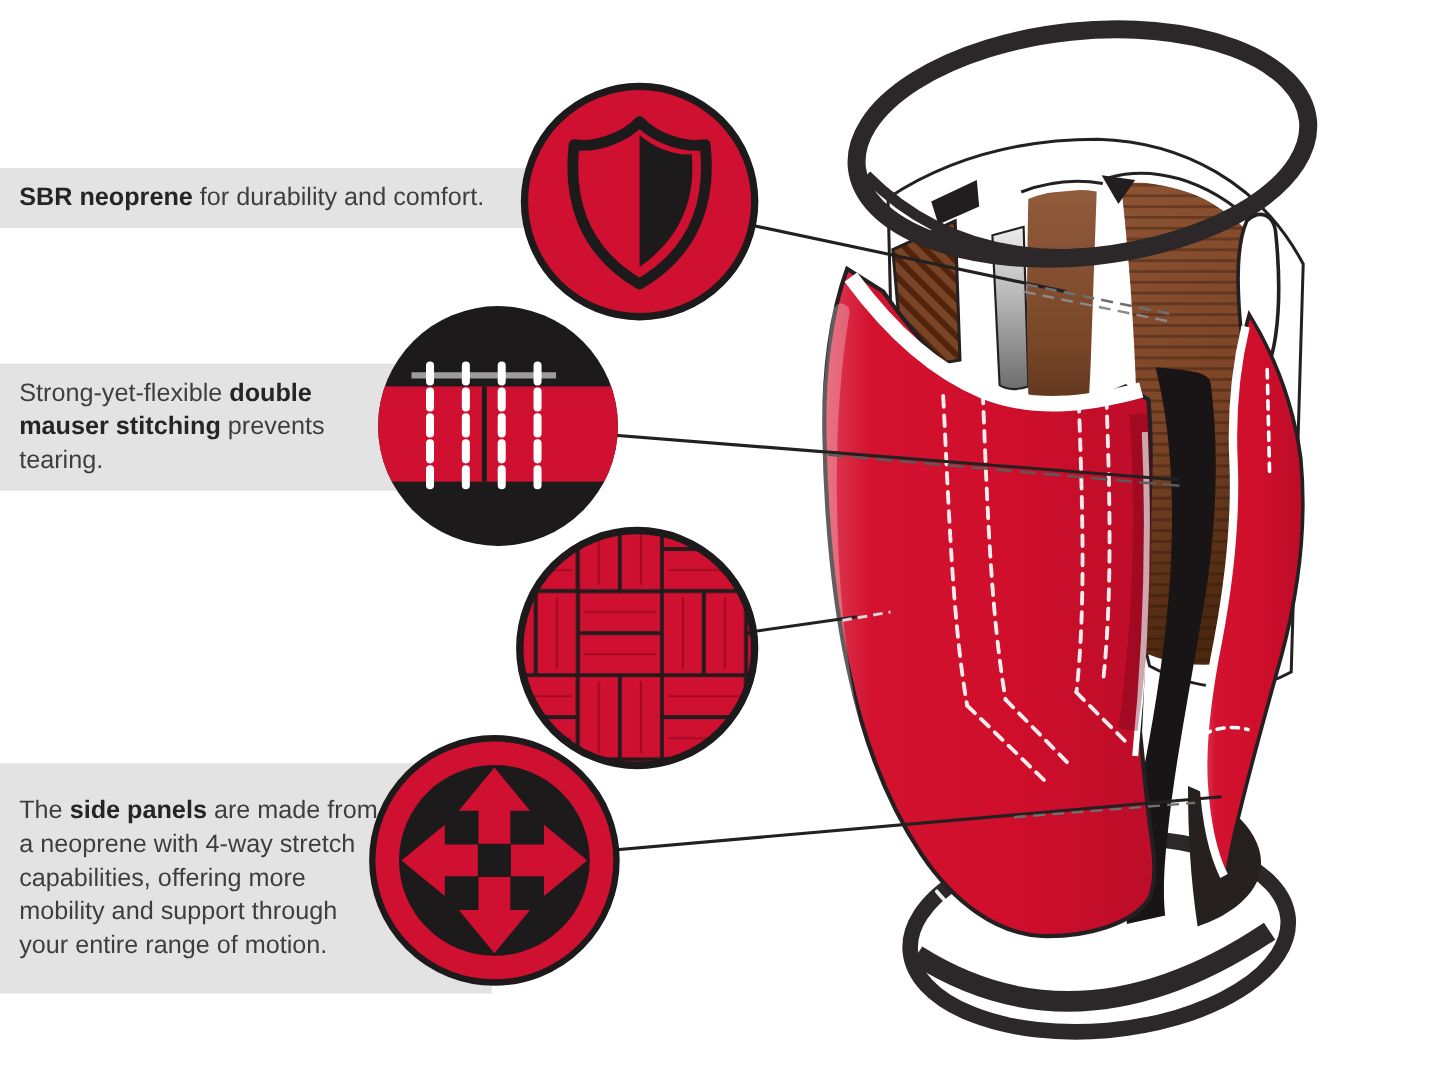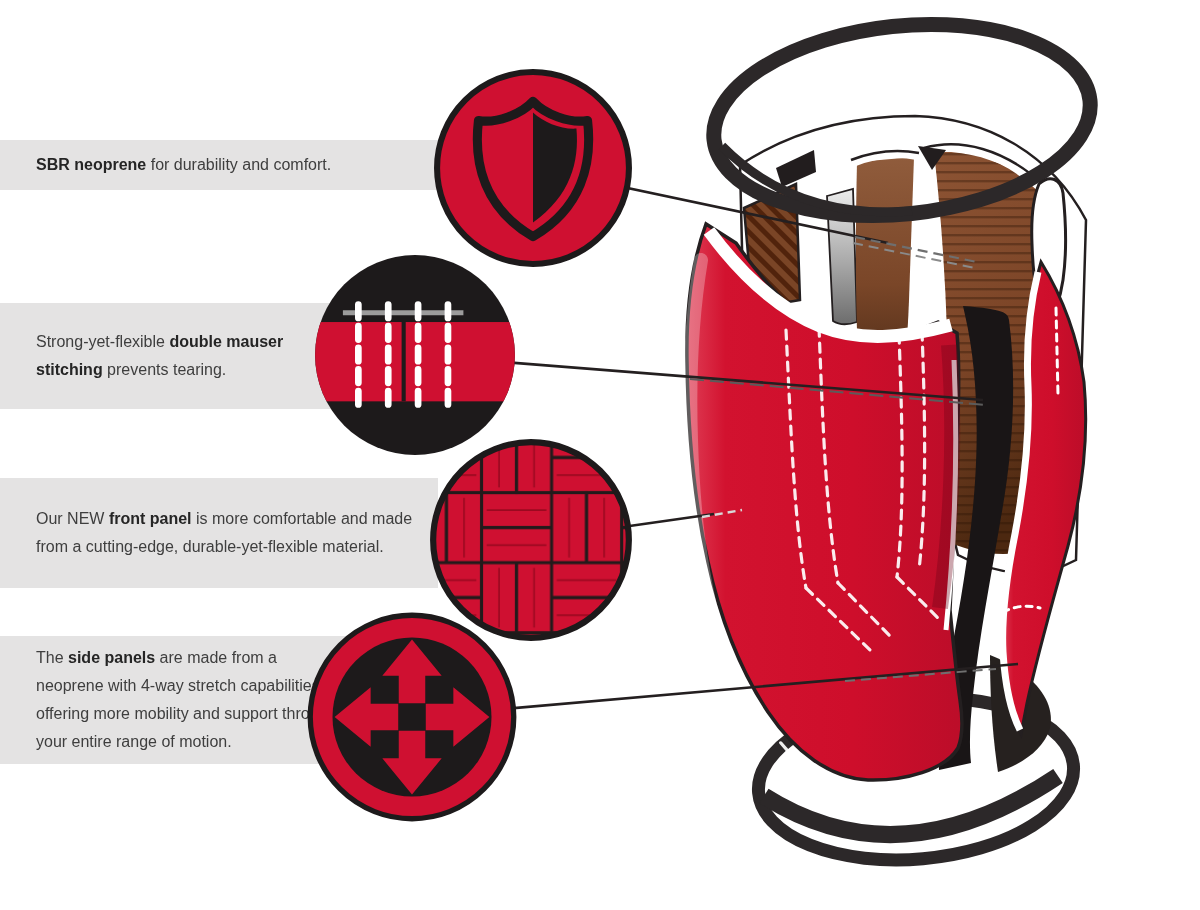--- a/index.html
+++ b/index.html
@@ -1,49 +1,46 @@
 <!DOCTYPE html>
 <html><head>
 <meta charset="utf-8">
 <style>
   html,body{margin:0;padding:0;background:#fff;}
   .canvas{position:relative;width:1200px;height:910px;background:#ffffff;overflow:hidden;
           font-family:"Liberation Sans",sans-serif;}
   .art{position:absolute;left:0;top:0;width:1200px;height:910px;}
   .bar{position:absolute;left:0;background:#e4e3e3;display:flex;align-items:center;}
-  .bar p{margin:0;padding-left:36px;font-size:16px;line-height:28px;color:#3e3e3e;}
+  .bar p{margin:0;padding-left:16px;font-size:21px;line-height:28px;color:#3e3e3e;}
   .bar b{color:#252525;}
   #bar-1{top:140px;height:50px;width:438px;}
   #bar-1 p{max-width:402px;}
   #bar-2{top:303px;height:106px;width:484px;}
   #bar-2 p{max-width:282px;}
   #bar-3{top:478px;height:110px;width:438px;}
   #bar-3 p{max-width:406px;}
-  #bar-4{top:636px;height:128px;width:410px;}
+  #bar-4{top:636px;height:192px;width:410px;}
   #bar-4 p{max-width:306px;}
   .badge{position:absolute;}
   .badge svg{display:block;width:100%;height:100%;}
   #badge-shield{left:432px;top:67px;width:202px;height:202px;}
   #badge-stitch{left:312px;top:252px;width:206px;height:206px;}
   #badge-weave{left:428px;top:437px;width:206px;height:206px;}
   #badge-arrows{left:306px;top:611px;width:212px;height:212px;}
 </style>
 </head>
 <body>
 
 <div class="canvas">
 
   <div class="bar" id="bar-1">
     <p><b>SBR neoprene</b><span> for durability and comfort.</span></p>
   </div>
   <div class="bar" id="bar-2">
     <p><span>Strong-yet-flexible </span><b>double mauser stitching</b><span> prevents tearing.</span></p>
-  </div>
-  <div class="bar" id="bar-3">
-    <p><span>Our NEW </span><b>front panel</b><span> is more comfortable and made from a cutting-edge, durable-yet-flexible material.</span></p>
   </div>
   <div class="bar" id="bar-4">
     <p><span>The </span><b>side panels</b><span> are made from a neoprene with 4-way stretch capabilities, offering more mobility and support through your entire range of motion.</span></p>
   </div>
 
   <svg class="art" viewBox="0 0 1200 910">
     <defs>
       <linearGradient id="shellG" x1="0" y1="0" x2="1" y2="0">
         <stop offset="0" stop-color="#df3d55"></stop>
         <stop offset="0.14" stop-color="#d2122f"></stop>

